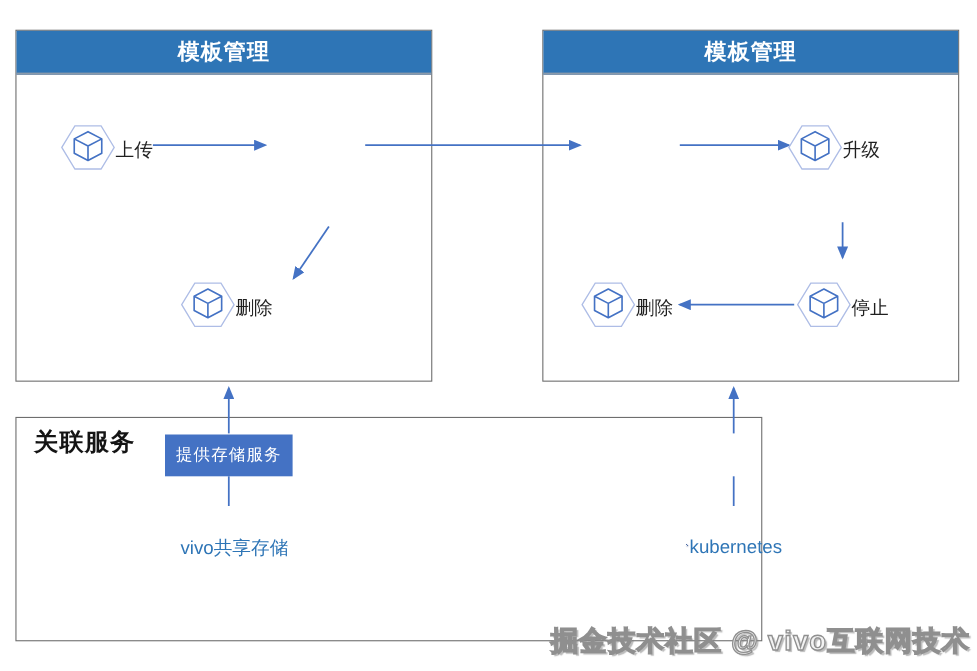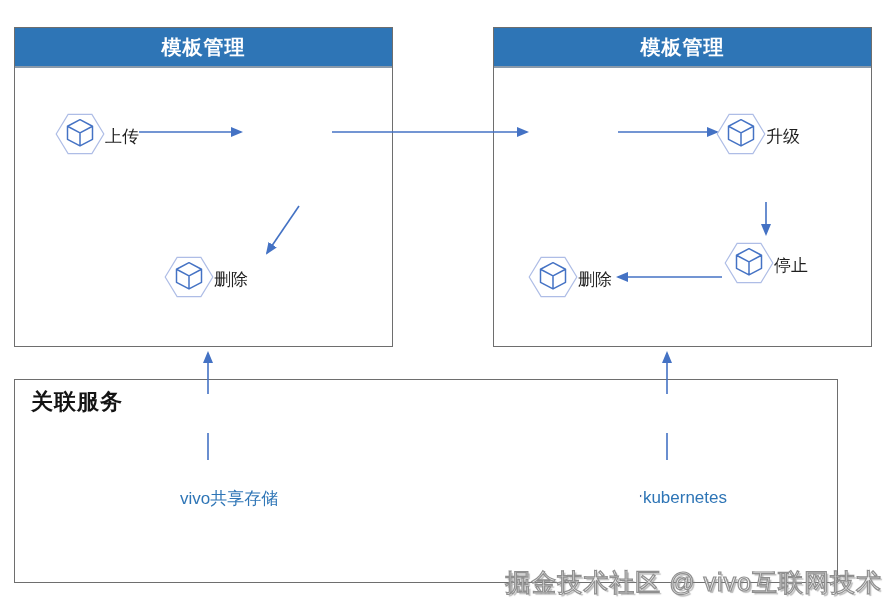--- a/index.html
+++ b/index.html
@@ -5,38 +5,38 @@
   html,body { margin:0; padding:0; background:#ffffff; }
   body { font-family:"Liberation Sans","DejaVu Sans",sans-serif; }
   .canvas { position:relative; width:888px; height:610px; background:#ffffff; overflow:hidden; }
 
   
   .panel { position:absolute; background:#ffffff; border:1px solid #6e6e6e; box-sizing:border-box; z-index:1; }
   .panel-header { height:38px; background:#2E75B6; border-bottom:2px solid #8a9aab; display:flex; align-items:center; justify-content:center;
                   color:#ffffff; font-size:20px; font-weight:bold; letter-spacing:1px; }
   .panel-template { left:14px; top:27px; width:379px; height:320px; }
   .panel-instance { left:493px; top:27px; width:379px; height:320px; }
-  .panel-services { left:14px; top:379px; width:824px; height:204px; }
+  .panel-services { left:14px; top:379px; width:679px; height:204px; }
   .services-title { position:absolute; left:16px; top:7px; font-size:22px; font-weight:bold; color:#141414; letter-spacing:1px; }
 
   
   .arrows { position:absolute; left:0; top:0; z-index:2; pointer-events:none; }
 
   
   .node { position:absolute; z-index:3; display:flex; align-items:center; width:84px; }
-  .node-svc { width:88px;margin-left:16px; }
+  .node-svc { width:88px; }
   .nlabel { margin-top:5px; font-size:17px; color:#1f1f1f; white-space:nowrap; }
   .nlabel-blue { margin-top:4px; font-size:17px; color:#2E75B6; white-space:nowrap; }
 
   
   .badge { position:absolute; z-index:3; transform:translateX(-50%); top:395px; height:38px; line-height:38px;
            background:#4472C4; color:#ffffff; font-size:15px; padding:0 10px; white-space:nowrap; letter-spacing:1px; }
 
   
-  .watermark { position:absolute; z-index:4; right:6px; top:566px; font-size:25px; font-weight:normal; letter-spacing:1px;
+  .watermark { position:absolute; z-index:4; right:6px; top:566px; font-size:25px; font-weight:bold; letter-spacing:1px;
                color:#f2f2f2; -webkit-text-stroke:1.2px #8f8f8f; text-shadow:2px 2px 1px rgba(130,130,130,0.55); white-space:nowrap; }
 </style>
 </head>
 <body>
 
 <div class="canvas">
 
   <div class="panel panel-template">
     <div class="panel-header">模板管理</div>
   </div>
@@ -94,28 +94,29 @@
   </div>
 
   <div class="node" style="left:528px;top:241px">
     <svg width="84" height="72" viewBox="0 0 84 72">
       <polygon points="2,36 22,3 62,3 82,36 62,69 22,69" fill="#ffffff" stroke="#AEBDE6" stroke-width="2"></polygon>
       <path d="M42,12 L63,23 L63,45 L42,56 L21,45 L21,23 Z M21,23 L42,34 L63,23 M42,34 L42,56" fill="none" stroke="#4472C4" stroke-width="2.5" stroke-linejoin="round"></path>
     </svg>
     <div class="nlabel">删除</div>
   </div>
 
-  <div class="node" style="left:724px;top:227px">
+  <div class="node" style="left:724px;top:241px">
     <svg width="84" height="72" viewBox="0 0 84 72">
       <polygon points="2,36 22,3 62,3 82,36 62,69 22,69" fill="#ffffff" stroke="#AEBDE6" stroke-width="2"></polygon>
       <path d="M42,12 L63,23 L63,45 L42,56 L21,45 L21,23 Z M21,23 L42,34 L63,23 M42,34 L42,56" fill="none" stroke="#4472C4" stroke-width="2.5" stroke-linejoin="round"></path>
     </svg>
     <div class="nlabel">停止</div>
   </div>
 
+  <div class="badge" style="left:208px">提供存储服务</div>
 
   <div class="node node-svc" style="left:164px;top:458px">
     <svg width="88" height="76" viewBox="0 0 88 76">
       <polygon points="2,38 23,3 65,3 86,38 65,73 23,73" fill="#ffffff" stroke="#AEBDE6" stroke-width="2"></polygon>
       <polygon points="47,17 59,28 59,60 47,49" fill="#a8a8a8" stroke="#8d9bb5" stroke-width="1"></polygon>
       <polygon points="26,49 47,49 59,60 38,60" fill="#a8a8a8" stroke="#8d9bb5" stroke-width="1"></polygon>
       <rect x="26" y="17" width="21" height="32" fill="#ffffff" stroke="#3f619f" stroke-width="1.8"></rect>
       <rect x="38" y="28" width="21" height="32" fill="#ffffff" stroke="#3f619f" stroke-width="1.8"></rect>
     </svg>
     <div class="nlabel-blue">vivo共享存储</div>

